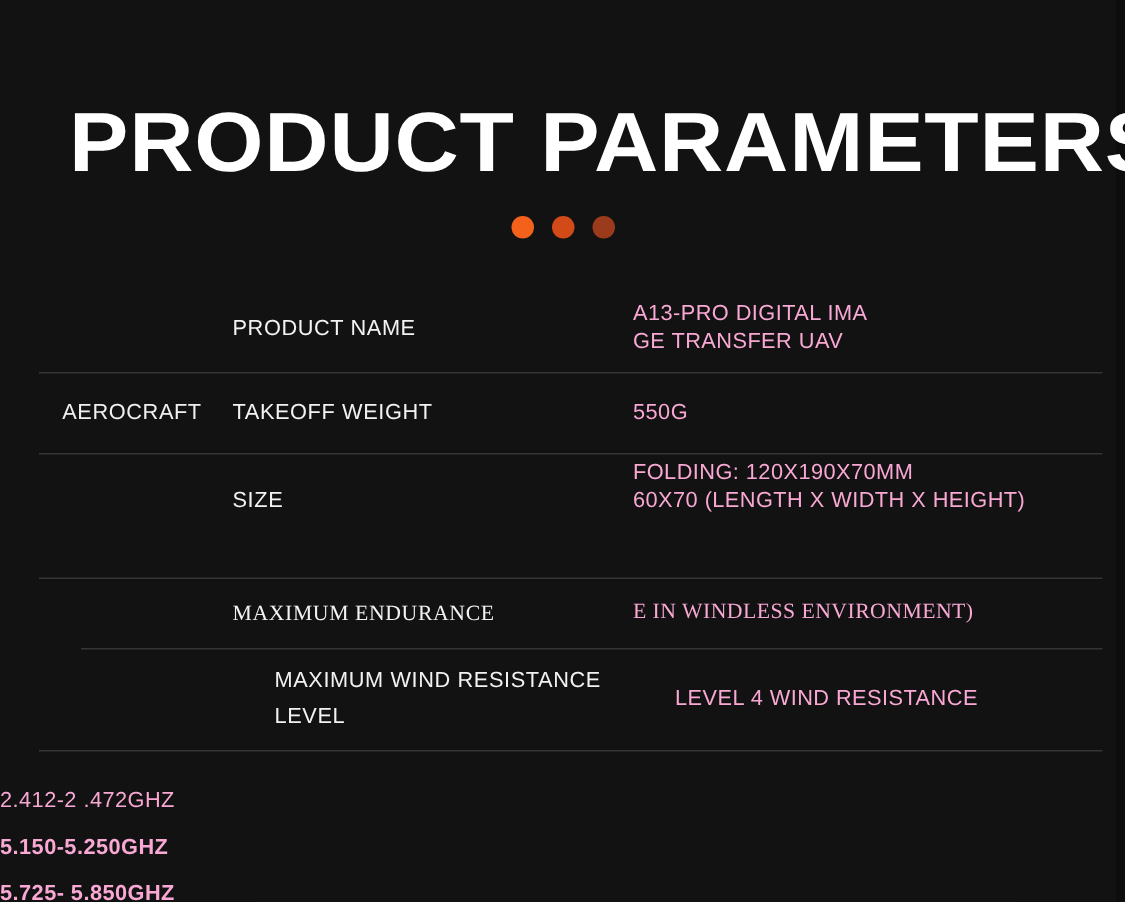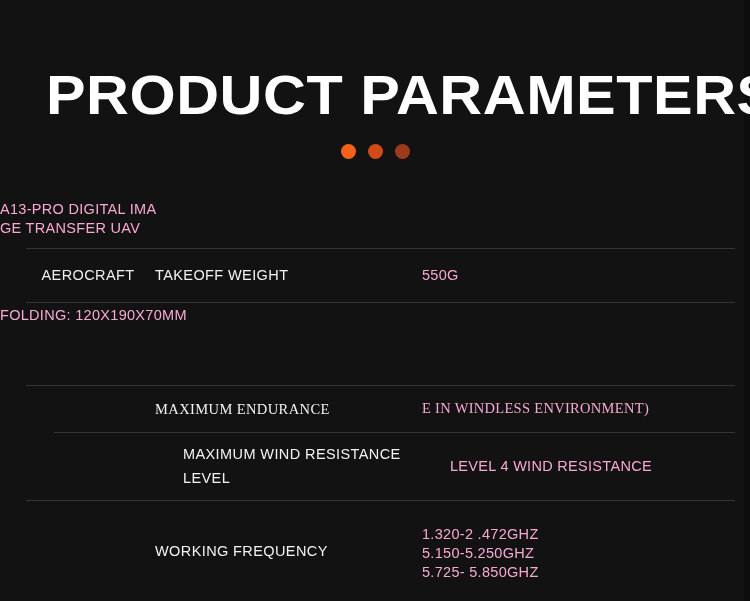--- a/index.html
+++ b/index.html
@@ -113,21 +113,21 @@
     box-sizing: border-box;
     flex: 1;
     padding-right: 18px;
     font-size: 14.5px;
     letter-spacing: 0.3px;
     line-height: 19px;
     color: #f9a8d4;
   }
   .value-cell .vline { display: block; }
   .value-cell .vline.gap { margin-top: 16px; }
-  .value-cell .vline.sp  { margin-top: 0; }
+  .value-cell .vline.sp  { margin-top: 12px; font-weight: bold; }
 
   
   #row-product-name    { height: 58px; }
   #row-takeoff-weight  { height: 54px; }
   #row-size            { height: 83px; }
   #row-max-endurance   { height: 47px; font-family: Liberation Serif, serif; }
   #row-wind-resistance { height: 68px; margin-left: 28px; }
   #row-working-freq    { height: 101px; }
 </style>
 </head>
@@ -143,37 +143,40 @@
     <div id="dots">
       <span class="dot" style="background: rgb(244, 97, 26);"></span>
       <span class="dot" style="background: rgb(210, 74, 24);"></span>
       <span class="dot" style="background: rgb(156, 59, 28);"></span>
     </div>
   </div>
 
   <div id="spec-table">
 
     <div class="spec-row" id="row-product-name">
+      <div class="label-cell">PRODUCT NAME</div>
       <div class="value-cell">
         <span class="vline">A13-PRO DIGITAL IMA</span>
         <span class="vline">GE TRANSFER UAV</span>
       </div>
     </div>
 
     <div class="spec-row" id="row-takeoff-weight">
       <div class="group-cell" style="height:54px;">AEROCRAFT</div>
       <div class="label-cell">TAKEOFF WEIGHT</div>
       <div class="value-cell">
         <span class="vline">550G</span>
       </div>
     </div>
 
     <div class="spec-row" id="row-size">
+      <div class="label-cell" style="align-self:flex-start; padding-top:20px;">SIZE</div>
       <div class="value-cell" style="align-self:flex-start; padding-top:4px;">
         <span class="vline">FOLDING: 120X190X70MM</span>
+        <span class="vline">60X70 (LENGTH X WIDTH X HEIGHT)</span>
       </div>
     </div>
 
     <div class="spec-row" id="row-max-endurance">
       <div class="label-cell">MAXIMUM ENDURANCE</div>
       <div class="value-cell">
         <span class="vline">E IN WINDLESS ENVIRONMENT)</span>
       </div>
     </div>
 
@@ -181,22 +184,21 @@
       <div class="label-cell">
         <span class="vline">MAXIMUM WIND</span>
         <span class="vline">RESISTANCE LEVEL</span>
       </div>
       <div class="value-cell">
         <span class="vline">LEVEL 4 WIND RESISTANCE</span>
       </div>
     </div>
 
     <div class="spec-row" id="row-working-freq">
-      <div class="label-cell">WORKING FREQUENCY</div>
       <div class="value-cell" style="align-self:flex-start; padding-top:25px;">
-        <span class="vline">1.320-2 .472GHZ</span>
+        <span class="vline">2.412-2 .472GHZ</span>
         <span class="vline sp">5.150-5.250GHZ</span>
         <span class="vline sp">5.725- 5.850GHZ</span>
       </div>
     </div>
 
   </div>
 </div>
 
 </body></html>

